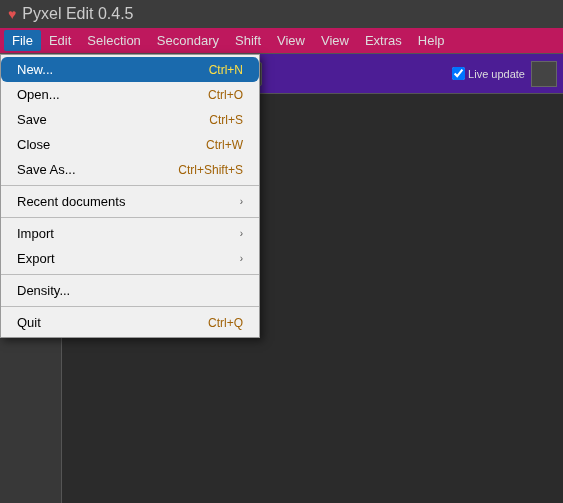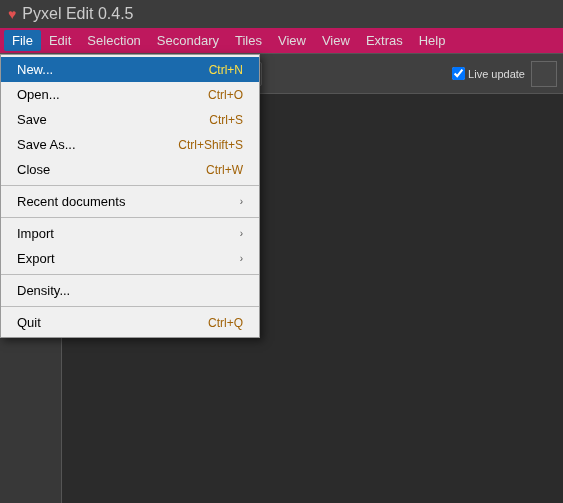--- a/index.html
+++ b/index.html
@@ -49,21 +49,21 @@
       color: #ddd;
       white-space: nowrap;
     }
     .menu-item.active {
       background: #1a6aad;
       color: white;
     }
 
     
     .toolbar {
-      background: #404040;
+      background: #4c1d95;
       height: 40px;
       display: flex;
       align-items: center;
       padding: 0 6px;
       gap: 6px;
       border-bottom: 1px solid #555;
     }
     .toolbar-section {
       display: flex;
       align-items: center;
@@ -169,20 +169,21 @@
       display: flex;
       align-items: center;
       justify-content: space-between;
       padding: 5px 16px 5px 16px;
       cursor: pointer;
       white-space: nowrap;
     }
     .dropdown-item.highlighted {
       background: #1a6aad;
       color: white;
+      border-radius: 6px;
     }
     .dropdown-item .shortcut {
       color: #a16207;
       font-size: 12px;
       margin-left: 20px;
     }
     .dropdown-item.highlighted .shortcut {
       color: #fde047;
     }
     .dropdown-item .arrow {
@@ -201,21 +202,21 @@
 <div class="title-bar">
   <span class="title-bar-icon">♥</span>
   <span class="title-bar-text">Pyxel Edit 0.4.5</span>
 </div>
 
 <div class="menu-bar">
   <div class="menu-item active">File</div>
   <div class="menu-item">Edit</div>
   <div class="menu-item">Selection</div>
   <div class="menu-item">Secondary</div>
-  <div class="menu-item">Tiles</div>
+  <div class="menu-item">Shift</div>
   <div class="menu-item">View</div>
   <div class="menu-item">View</div>
   <div class="menu-item">Extras</div>
   <div class="menu-item">Help</div>
 </div>
 
 <div class="toolbar">
   <div class="toolbar-section">
     <span class="toolbar-label">Density</span>
     <select class="toolbar-select">
@@ -349,27 +350,27 @@
   </div>
   <div class="dropdown-item">
     <span>Open...</span>
     <span class="shortcut">Ctrl+O</span>
   </div>
   <div class="dropdown-item">
     <span>Save</span>
     <span class="shortcut">Ctrl+S</span>
   </div>
   <div class="dropdown-item">
+    <span>Close</span>
+    <span class="shortcut">Ctrl+W</span>
+  </div>
+  <div class="dropdown-item">
     <span>Save As...</span>
     <span class="shortcut">Ctrl+Shift+S</span>
   </div>
-  <div class="dropdown-item">
-    <span>Close</span>
-    <span class="shortcut">Ctrl+W</span>
-  </div>
   <div class="dropdown-separator"></div>
   <div class="dropdown-item">
     <span>Recent documents</span>
     <span class="arrow">›</span>
   </div>
   <div class="dropdown-separator"></div>
   <div class="dropdown-item">
     <span>Import</span>
     <span class="arrow">›</span>
   </div>

